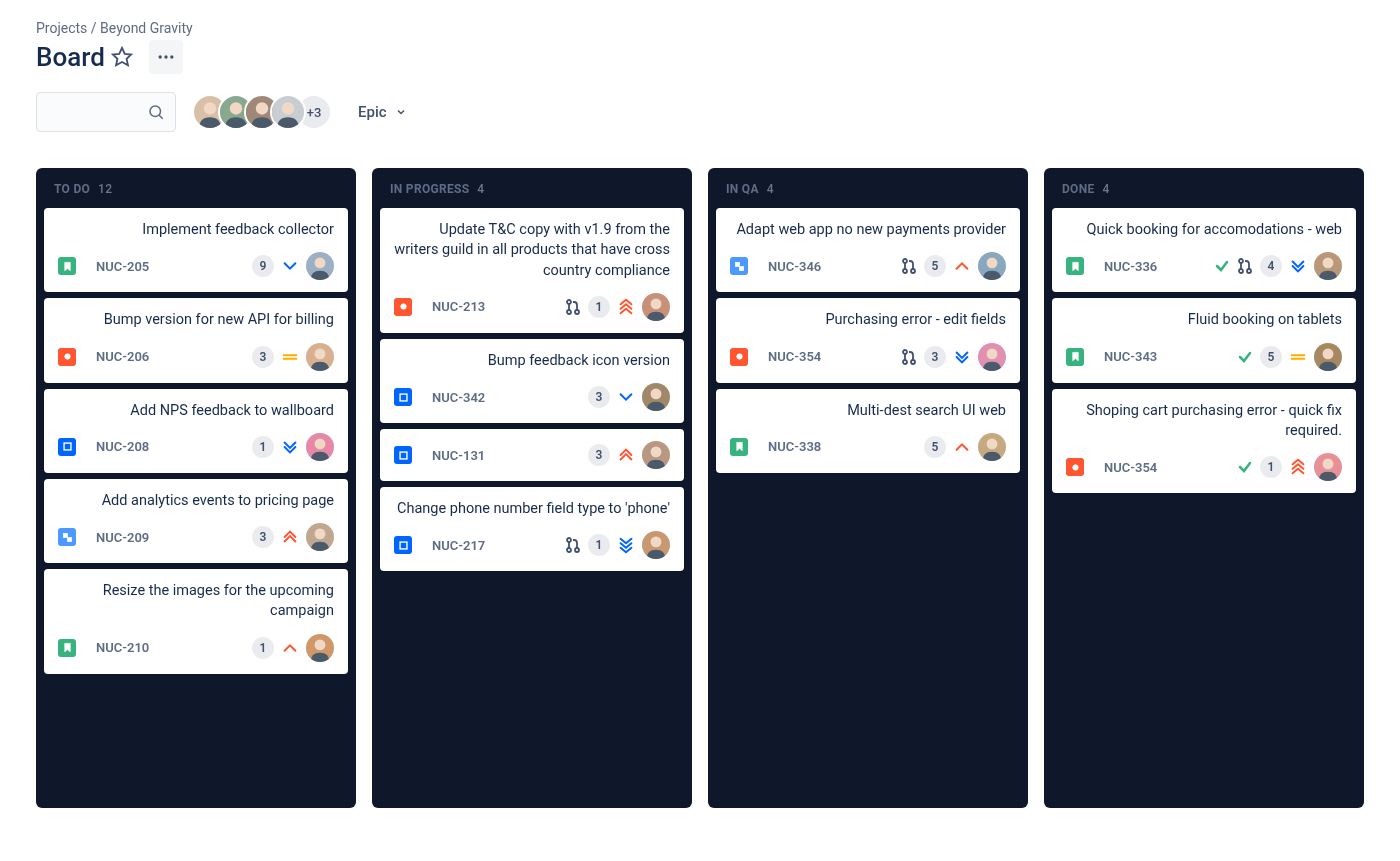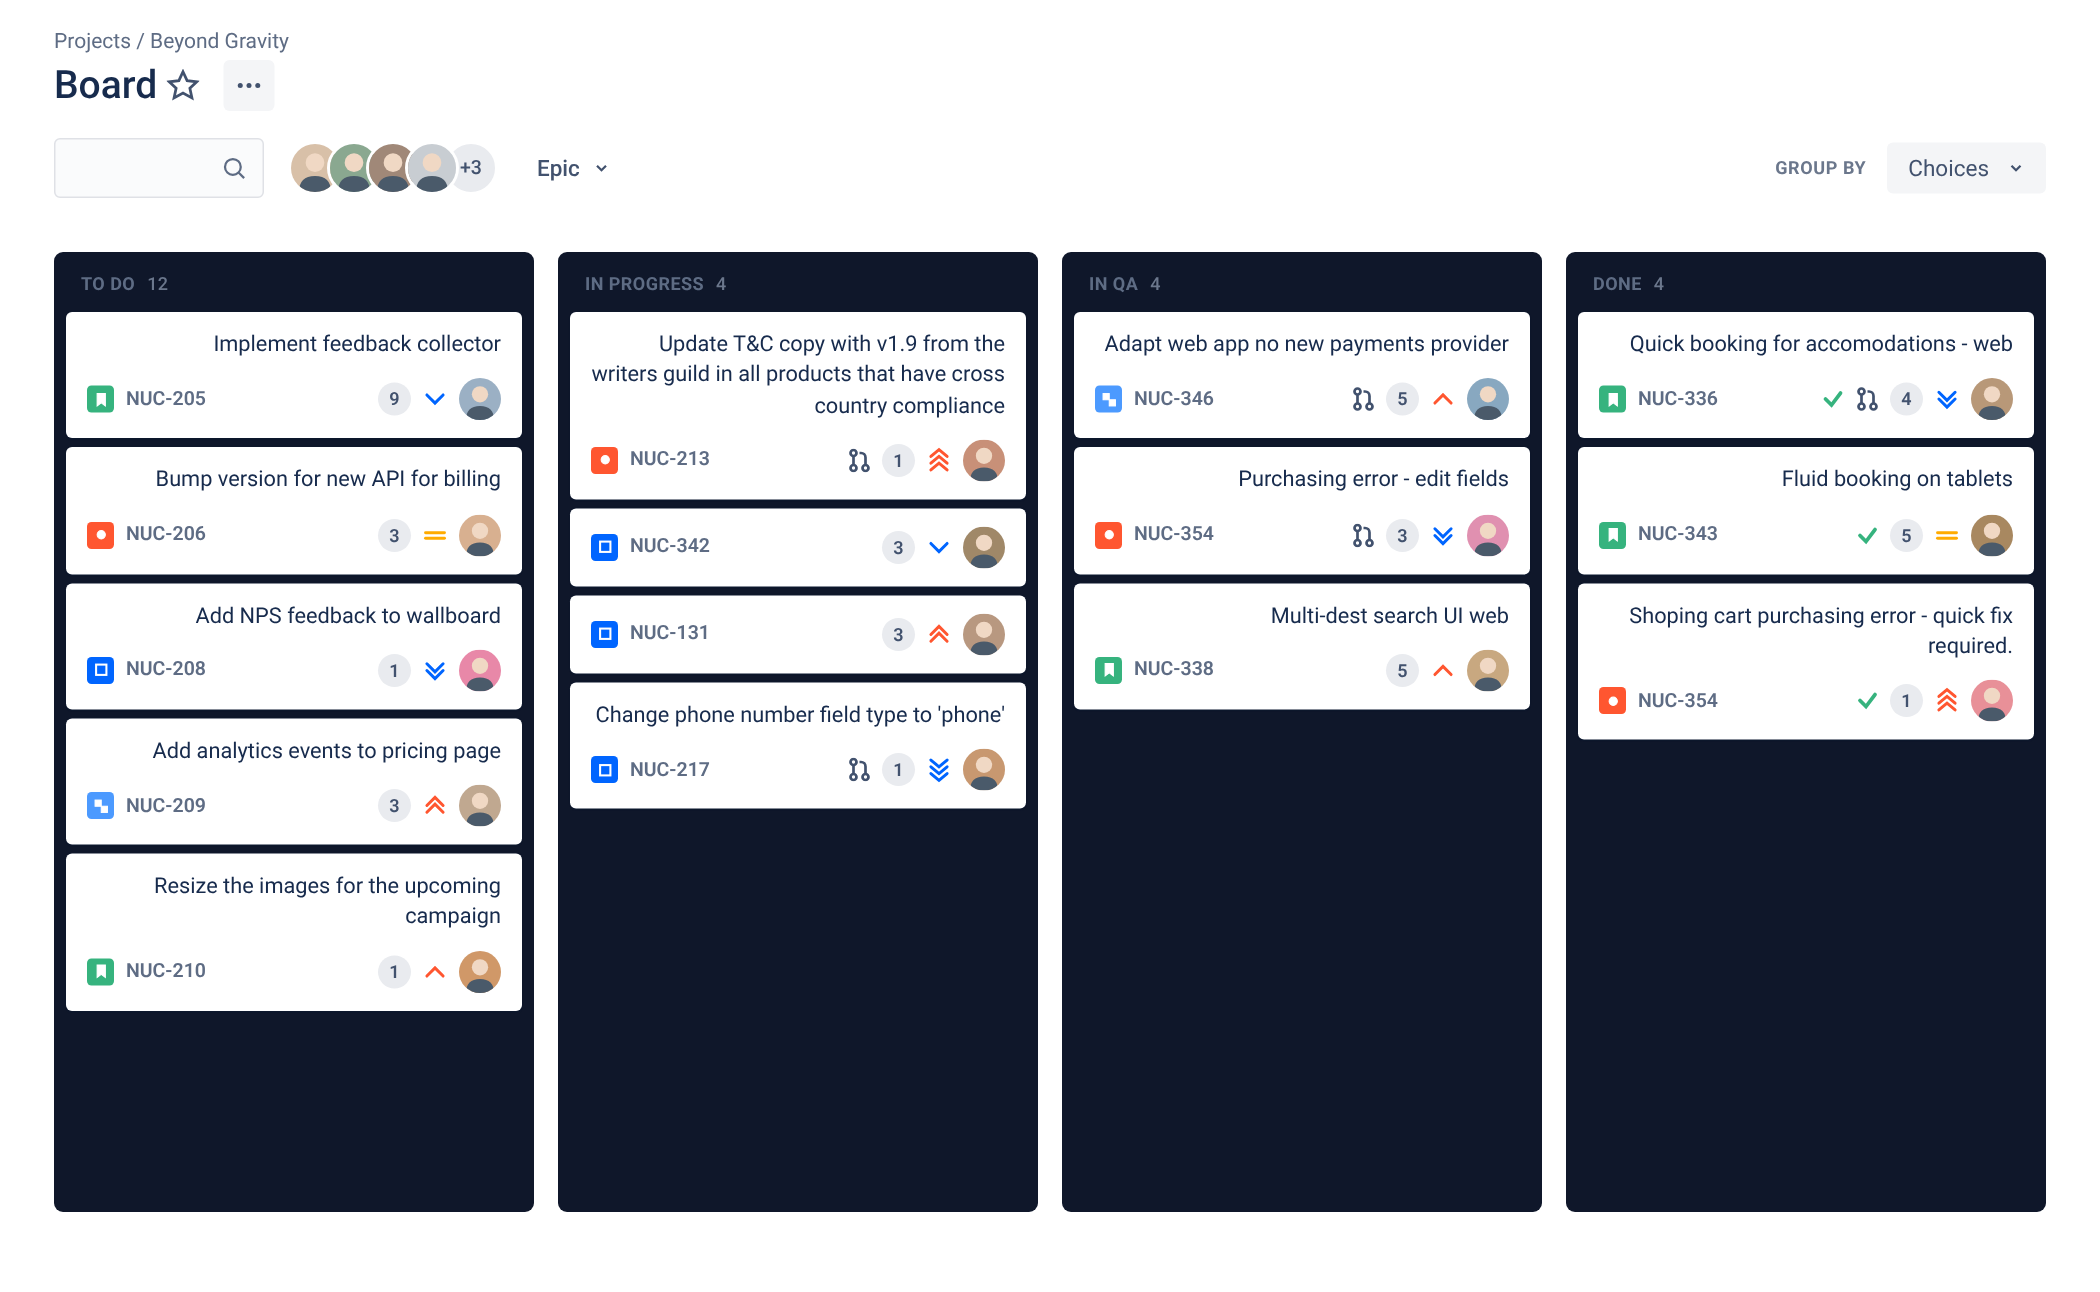--- a/index.html
+++ b/index.html
@@ -63,21 +63,21 @@
 }
 .col-count { color: #6B778C; font-weight: 500; }
 .card {
   background: #fff; border-radius: 4px; margin-bottom: 6px; padding: 12px 14px;
   box-shadow: 0 1px 1px rgba(9,30,66,0.12), 0 0 1px rgba(9,30,66,0.2);
   cursor: pointer;
   text-align: right;
 }
 .card-title { color: #172B4D; font-size: 14.5px; line-height: 1.4; margin-bottom: 12px; }
 .card-footer { display: flex; align-items: center; justify-content: space-between; }
-.card-left { display: flex; align-items: center; gap: 8px; }
+.card-left { display: flex; align-items: center; gap: 20px; }
 .issue-icon {
   width: 18px; height: 18px; border-radius: 3px; display: inline-flex;
   align-items: center; justify-content: center; flex-shrink: 0;
 }
 .issue-icon.story { background: #36B37E; }
 .issue-icon.bug { background: #FF5630; }
 .issue-icon.task { background: #0065FF; }
 .issue-icon.subtask { background: #4C9AFF; }
 .issue-icon svg { width: 11px; height: 11px; fill: #fff; stroke: #fff; }
 .issue-key { color: #5E6C84; font-size: 13px; font-weight: 600; }
@@ -162,29 +162,20 @@
         </span>
         <span class="avatar-more">+3</span>
       </div>
     <div class="epic-filter">
       <span>Epic</span>
       <svg width="12" height="12" viewBox="0 0 24 24" fill="none" stroke="#42526E" stroke-width="3">
           <polyline points="6 9 12 15 18 9"></polyline>
         </svg>
     </div>
   </div>
-  <div class="toolbar-right">
-    <span class="group-label">GROUP BY</span>
-    <div class="choices-select">
-      <span>Choices</span>
-      <svg width="12" height="12" viewBox="0 0 24 24" fill="none" stroke="#42526E" stroke-width="3">
-          <polyline points="6 9 12 15 18 9"></polyline>
-        </svg>
-    </div>
-  </div>
 </div>
 
 <div class="board" id="board">
     <div class="column">
       <div class="col-header">
     <span>TO DO</span>
     <span class="col-count">12</span>
   </div>
       <div class="card">
       <div class="card-title">Implement feedback collector</div>
@@ -368,20 +359,21 @@
               <svg class="face" viewBox="0 0 36 36">
                 <rect width="36" height="36" fill="#c89078"></rect>
                 <circle cx="18" cy="14" r="7" fill="#f0d8c4"></circle>
                 <path d="M6 36 Q6 24 18 24 Q30 24 30 36 Z" fill="#4a5a6a"></path>
               </svg>
             </span>
           </div>
       </div>
       </div>
       <div class="card">
+      <div class="card-title">Bump feedback icon version</div>
       <div class="card-footer">
         <div class="card-left">
           <span class="issue-icon task">
               <svg viewBox="0 0 16 16">
                 <rect x="3" y="3" width="10" height="10" fill="none" stroke="#fff" stroke-width="2"></rect>
               </svg>
             </span>
           <span class="issue-key">NUC-342</span>
         </div>
         <div class="card-right">

